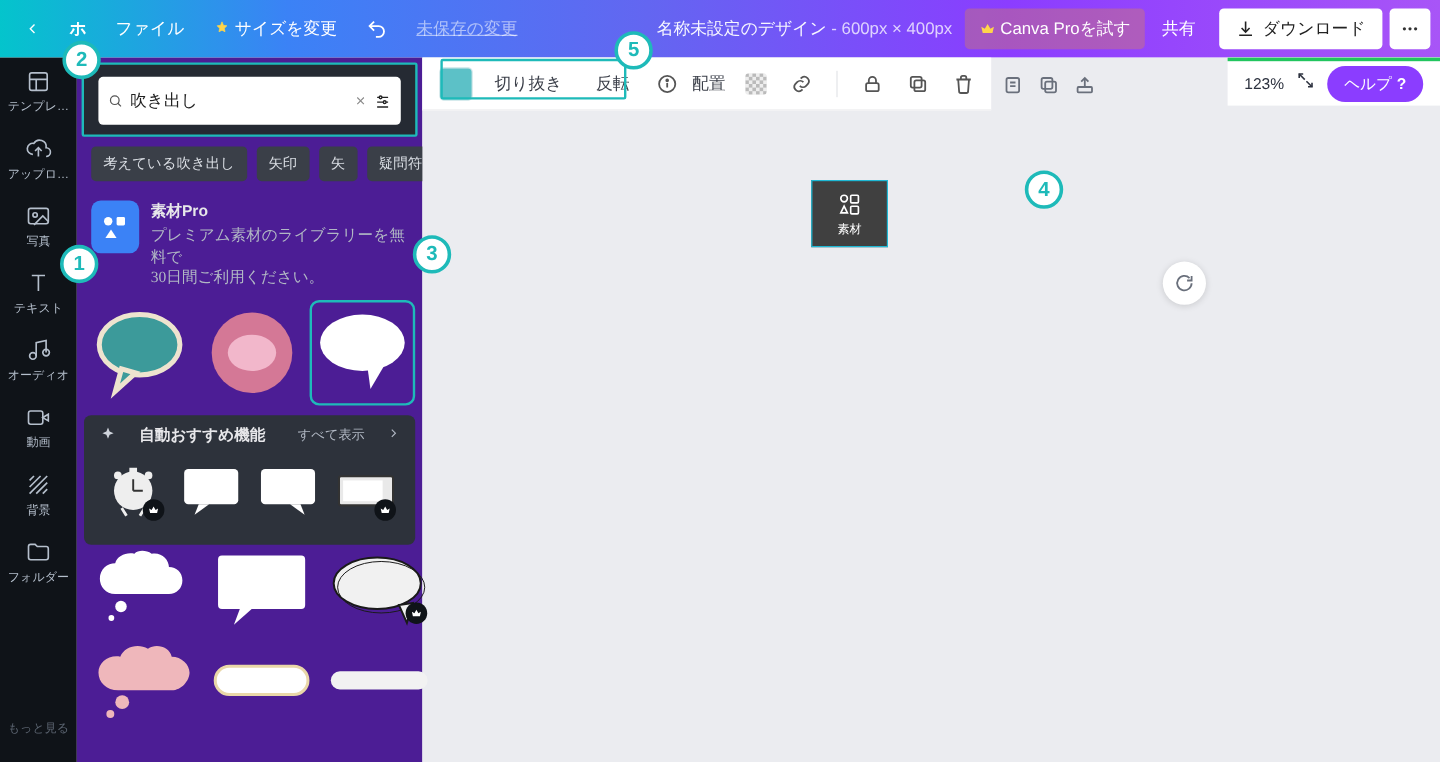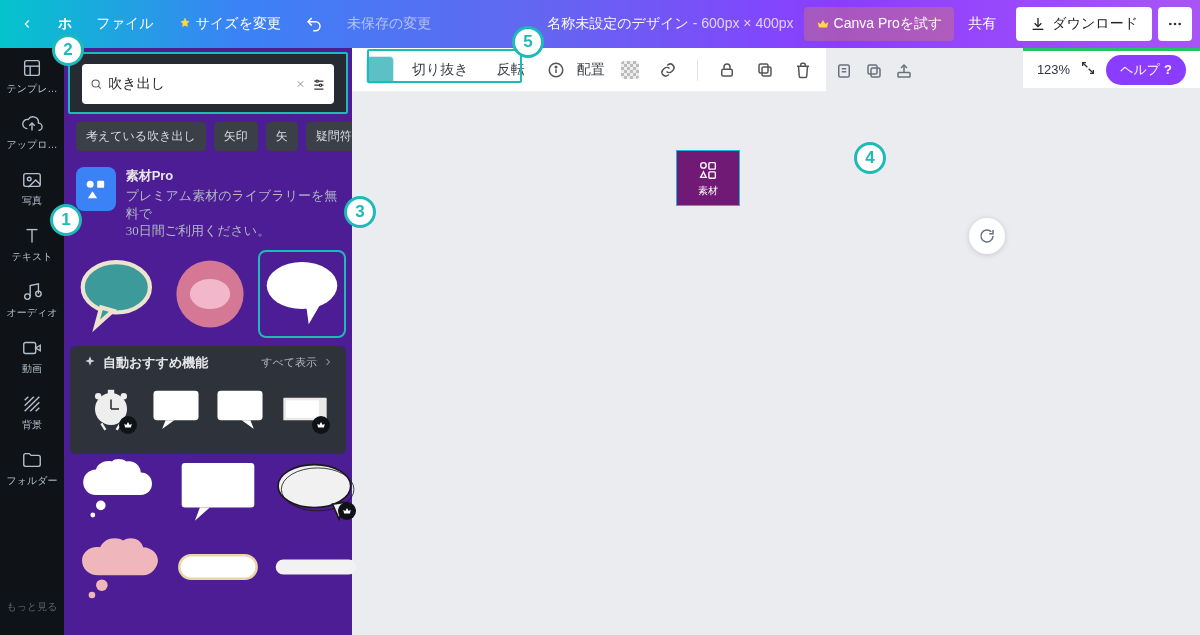--- a/index.html
+++ b/index.html
@@ -17,40 +17,40 @@
 .header .share { padding:0 14px; }
 .header .download { background: #fff; color: #222; height: 34px; border-radius: 4px; padding: 0 14px; display:flex; align-items:center; gap:6px; margin: 0 6px; }
 .header .moresq { width: 34px; height: 34px; background: #fff; color:#333; border-radius:4px; display:flex; align-items:center; justify-content:center; }
 
 
 .body { flex: 1; display: flex; height: calc(635px - 48px); }
 
 
 .rail { width: 64px; background: #0f1318; display:flex; flex-direction:column; align-items:center; color:#b5bfcc; font-size:10px;}
 .rail .ritem { width: 64px; height: 56px; display:flex; flex-direction:column; align-items:center; justify-content:center; gap:3px; cursor:pointer;}
-.rail .ritem.sel { background:#701a75; color:#fff; }
+.rail .ritem.sel { background:#404040; color:#fff; }
 
 
 .panel { width: 288px; background: #4c1d95; color:#e7e7ea; display:flex; flex-direction:column; }
 .searchwrap { padding: 10px 12px 8px; border:2px solid #1ebab9; border-radius:2px; margin:4px 4px 0; background:#252a33;}
 .searchbox { background:#fff; border-radius:4px; height:40px; display:flex; align-items:center; padding: 0 8px; gap:6px;}
 .searchbox input { flex:1; border:none; outline:none; font-size:14px; color:#222; }
 .chips { display:flex; gap:8px; padding: 8px 12px; align-items:center; }
 .chip { background:#3a3f48; color:#d9dde3; font-size:12px; padding:6px 10px; border-radius:4px; white-space:nowrap; cursor:pointer;}
 .chips .chev { margin-left:auto; width:24px; height:24px; display:flex; align-items:center; justify-content:center; background:#3a3f48; border-radius:4px;}
 .promo { display:flex; gap:10px; padding: 8px 12px 12px; align-items:flex-start;}
 .promo .picon { width:44px; height:44px; border-radius:8px; background:#3b82f6; display:flex; align-items:center; justify-content:center; }
 .promo .ptxt .t { font-size:13px; font-weight:600; margin-bottom:2px;}
 .promo .ptxt .d { font-size:13px; color:#b1b8c4; line-height:1.35;font-family:Liberation Serif, serif;}
 
 .grid3 { display:grid; grid-template-columns: repeat(3, 1fr); gap:8px; padding: 0 12px 10px;}
 .thumb { aspect-ratio: 1/1; background:#2f343e; border-radius:6px; display:flex; align-items:center; justify-content:center; position:relative;}
 .thumb.selthumb { outline:2px solid #1ebab9; }
 
-.sect { padding: 8px 12px; display:flex; align-items:center; gap:5px; }
+.sect { padding: 8px 12px; display:flex; align-items:center; gap:18px; }
 .sect .stitle { font-size:13px; font-weight:600; }
 .sect .sall { margin-left:auto; font-size:11px; color:#b1b8c4; }
 .sect .schev { width:12px; color:#b1b8c4; }
 
 .reco { display:grid; grid-template-columns: repeat(4, 1fr); gap:6px; padding: 0 12px 10px;}
 .reco .r { aspect-ratio:1/1; background:#e5e5e5; border-radius:4px; display:flex; align-items:center; justify-content:center; position:relative;}
 
 .gridm { display:grid; grid-template-columns: repeat(3, 1fr); gap:10px; padding: 4px 12px 10px;}
 .gridm .m { aspect-ratio: 4/3; background:transparent; display:flex; align-items:center; justify-content:center; position:relative;}
 
@@ -104,21 +104,21 @@
           <path d="M12 2l2 5 5 .7-3.6 3.5.9 5L12 14l-4.3 2.3.9-5L5 7.7 10 7z"></path>
         </svg>
         <span>サイズを変更</span>
       </div>
     <div class="hbtn">
         <svg width="18" height="18" viewBox="0 0 24 24" fill="none" stroke="white" stroke-width="2">
           <path d="M9 14l-5-5 5-5"></path>
           <path d="M4 9h10a6 6 0 1 1 0 12h-3"></path>
         </svg>
       </div>
-    <div class="hbtn" style="color:rgba(255,255,255,.55);">未保存の変更</div>
+    <div class="hbtn" style="color:rgba(255,255,255,.55);text-decoration:underline;">未保存の変更</div>
     <div class="spacer"></div>
     <div class="title"><span>名称未設定のデザイン</span><span class="dim"> - 600px × 400px</span></div>
     <div class="pro">
         <svg width="14" height="14" viewBox="0 0 24 24" fill="#ffd54a">
           <path d="M5 18l-2-9 5 3 4-7 4 7 5-3-2 9z"></path>
         </svg>
         <span>Canva Proを試す</span>
       </div>
     <div class="hbtn share">共有</div>
     <div class="download">

